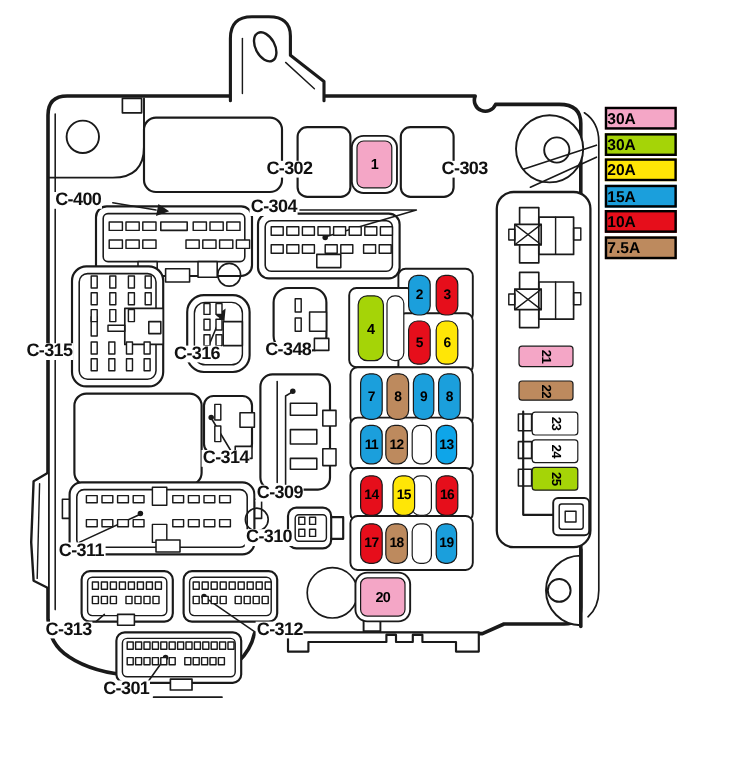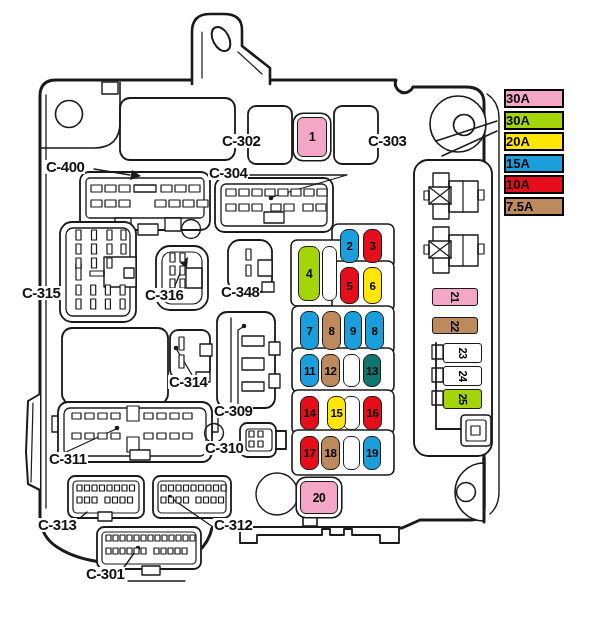--- a/index.html
+++ b/index.html
@@ -413,21 +413,21 @@
 <div class="slot s1"></div>
 <div class="fuse f5" style="background: rgb(230, 14, 27);">5</div>
 <div class="fuse f6" style="background: rgb(255, 230, 6);">6</div>
 <div class="fuse f7" style="background: rgb(27, 159, 220);">7</div>
 <div class="fuse f8" style="background: rgb(189, 138, 94);">8</div>
 <div class="fuse f9" style="background: rgb(27, 159, 220);">9</div>
 <div class="fuse f10" style="background: rgb(27, 159, 220);">8</div>
 <div class="fuse f11" style="background: rgb(27, 159, 220);">11</div>
 <div class="fuse f12" style="background: rgb(189, 138, 94);">12</div>
 <div class="slot s2"></div>
-<div class="fuse f13" style="background: #0f766e;">13</div>
+<div class="fuse f13" style="background: #0ea5e9;">13</div>
 <div class="fuse f14" style="background: rgb(230, 14, 27);">14</div>
 <div class="fuse f15" style="background: rgb(255, 230, 6);">15</div>
 <div class="slot s3"></div>
 <div class="fuse f16" style="background: rgb(230, 14, 27);">16</div>
 <div class="fuse f17" style="background: rgb(230, 14, 27);">17</div>
 <div class="fuse f18" style="background: rgb(189, 138, 94);">18</div>
 <div class="slot s4"></div>
 <div class="fuse f19" style="background: rgb(27, 159, 220);">19</div>
 <div class="fuse dbl f20" style="background: rgb(244, 166, 198);">20</div>
 <div class="fuse fh f21" style="background: rgb(244, 166, 198);">

